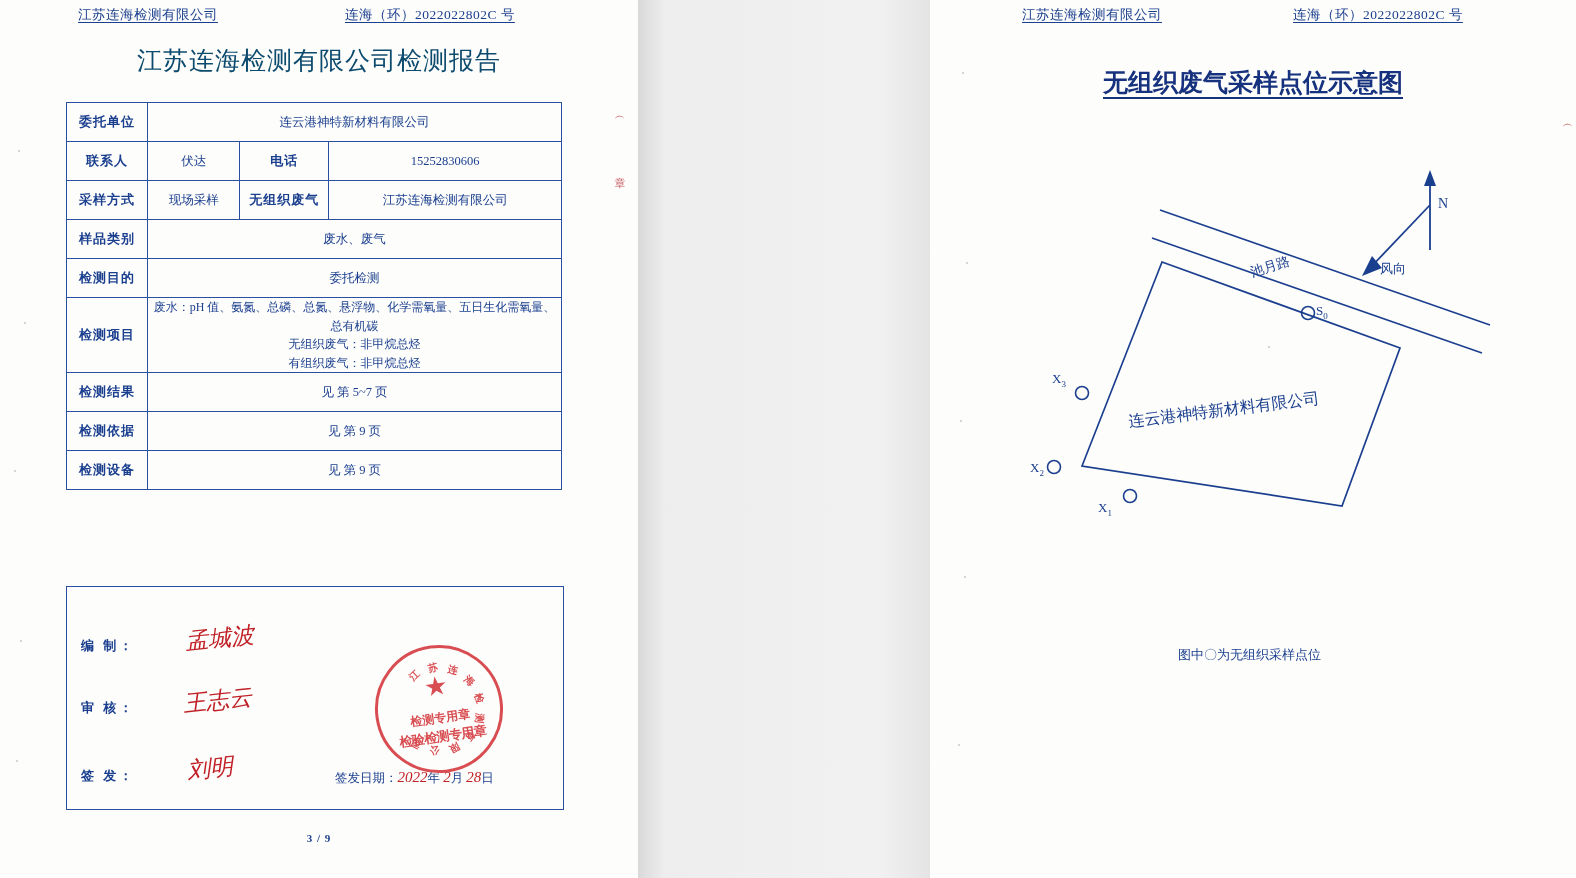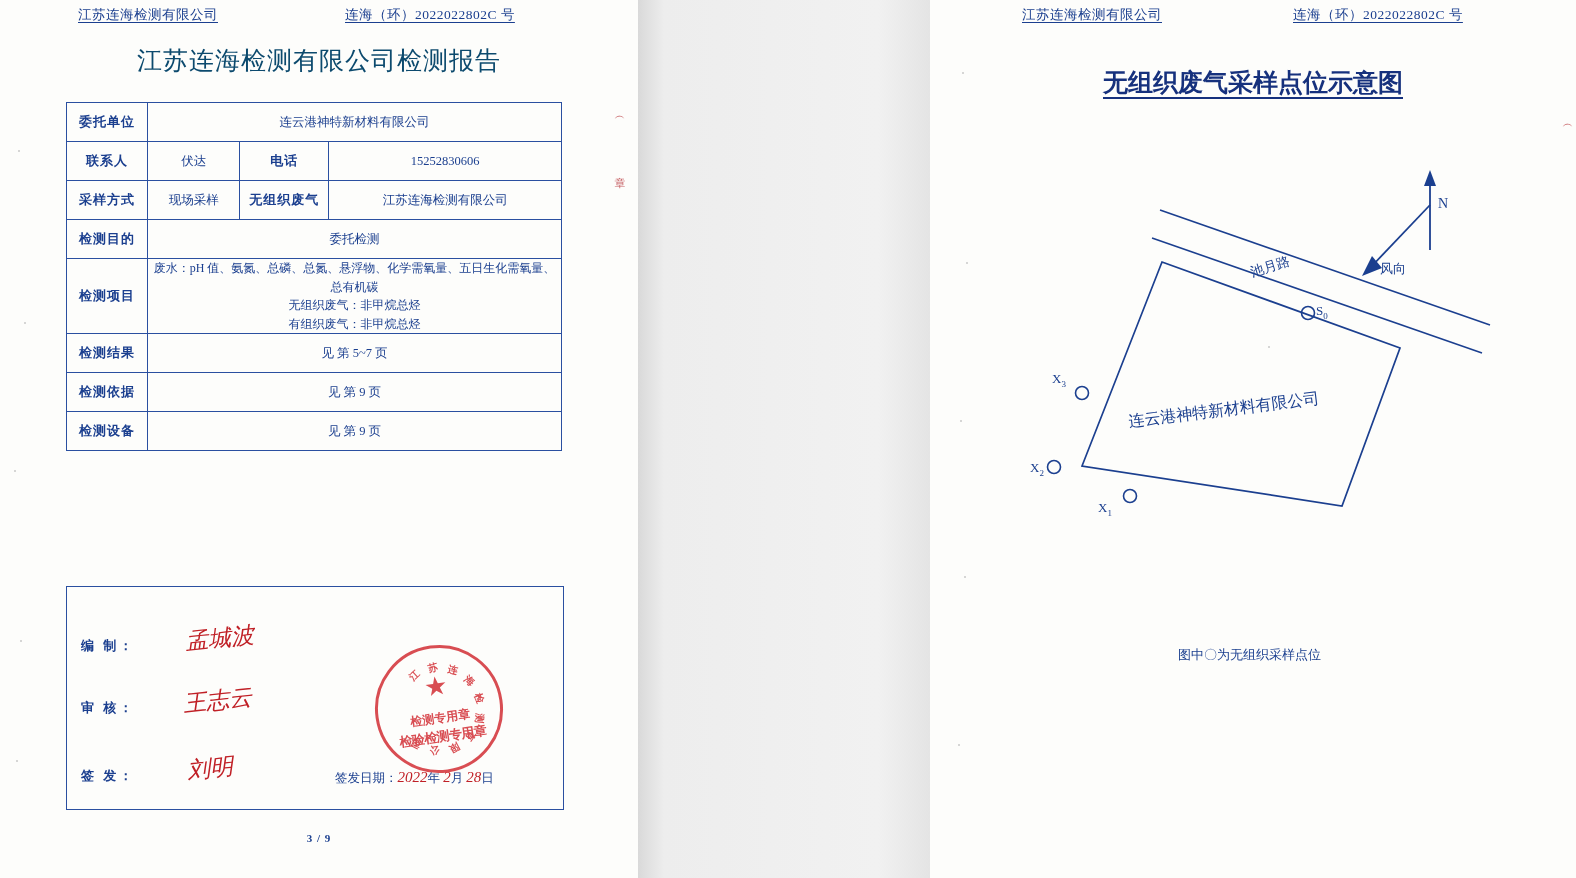--- a/index.html
+++ b/index.html
@@ -269,20 +269,24 @@
         <td class="label">联系人</td>
         <td class="val">伏达</td>
         <td class="mid-label">电话</td>
         <td class="val">15252830606</td>
       </tr>
       <tr>
         <td class="label">采样方式</td>
         <td class="val">现场采样</td>
         <td class="mid-label">无组织废气</td>
         <td class="val">江苏连海检测有限公司</td>
+      </tr>
+      <tr>
+        <td class="label">样品类别</td>
+        <td class="val" colspan="3">废水、废气</td>
       </tr>
       <tr>
         <td class="label">检测目的</td>
         <td class="val" colspan="3">委托检测</td>
       </tr>
       <tr>
         <td class="label">检测项目</td>
         <td class="items" colspan="3">
           <div>废水：pH 值、氨氮、总磷、总氮、悬浮物、化学需氧量、五日生化需氧量、总有机碳</div>
           <div>无组织废气：非甲烷总烃</div>

